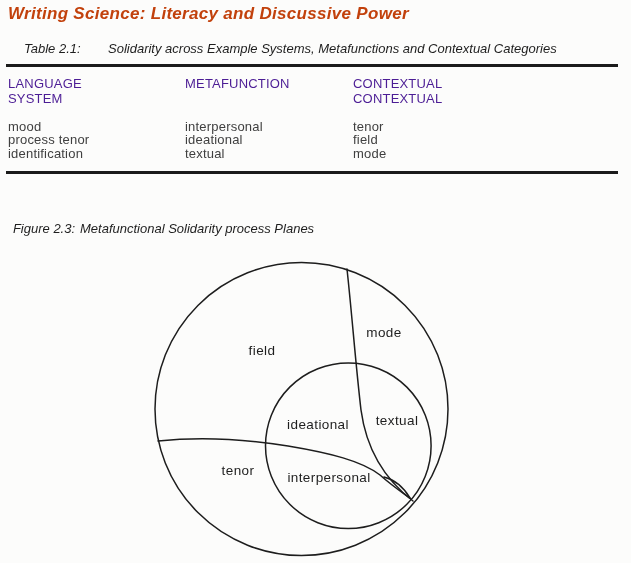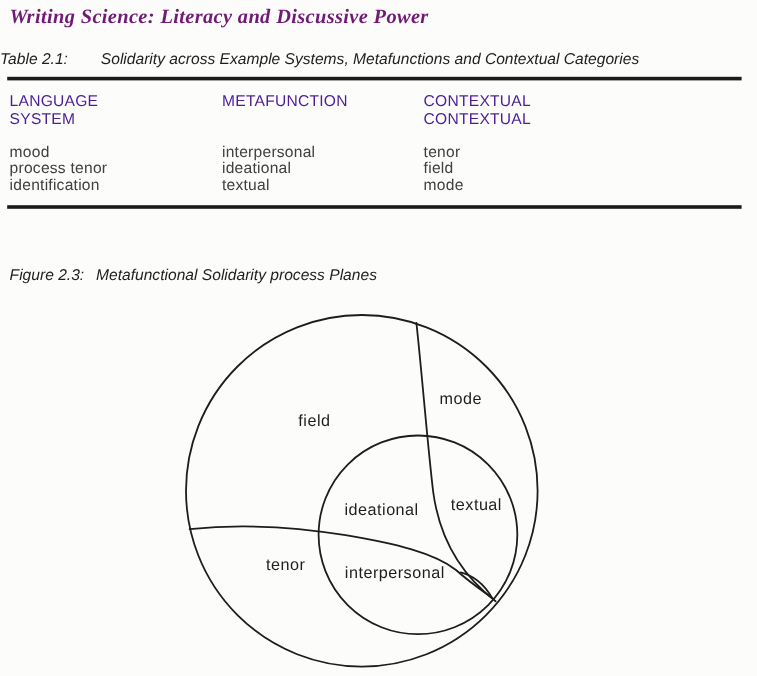--- a/index.html
+++ b/index.html
@@ -8,38 +8,38 @@
     position: relative;
     background: #fcfcfb;
     color: #1c1c1c;
     font-family: "Liberation Sans", sans-serif;
     overflow: hidden;
   }
   .abs { position: absolute; }
 
   .running-head {
     left: 8px; top: 4px;
-    font-family: Liberation Serif, serif;
+    font-family: Liberation Sans, sans-serif;
     font-style: italic;
     font-weight: 600;
     font-size: 17px;
     letter-spacing: 0.3px;
-    color: #701a75;
+    color: #c2410c;
   }
 
   .caption {
     font-style: italic;
     font-size: 13px;
     white-space: nowrap;
     color: #1e1e1e;
   }
-  .table-caption  { left: 0; top: 41px; }
+  .table-caption  { left: 24px; top: 41px; }
   .figure-caption { left: 8px; top: 221px; }
   .cap-label-table  { display: inline-block; width: 84px; }
-  .cap-label-figure { display: inline-block; width: 72px; }
+  .cap-label-figure { display: inline-block; width: 72px; text-align: center; }
 
   .rule {
     left: 6px; width: 612px; height: 3px;
     background: #1b1b1b;
   }
   .rule-top    { top: 64px; }
   .rule-bottom { top: 171px; }
 
   .th {
     top: 76px;

